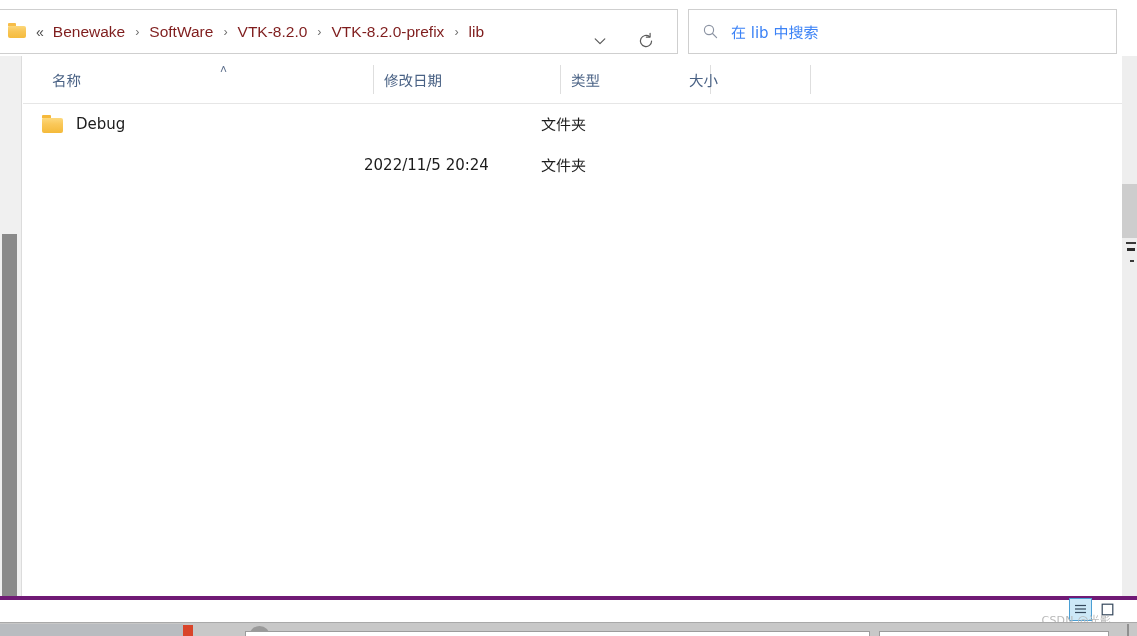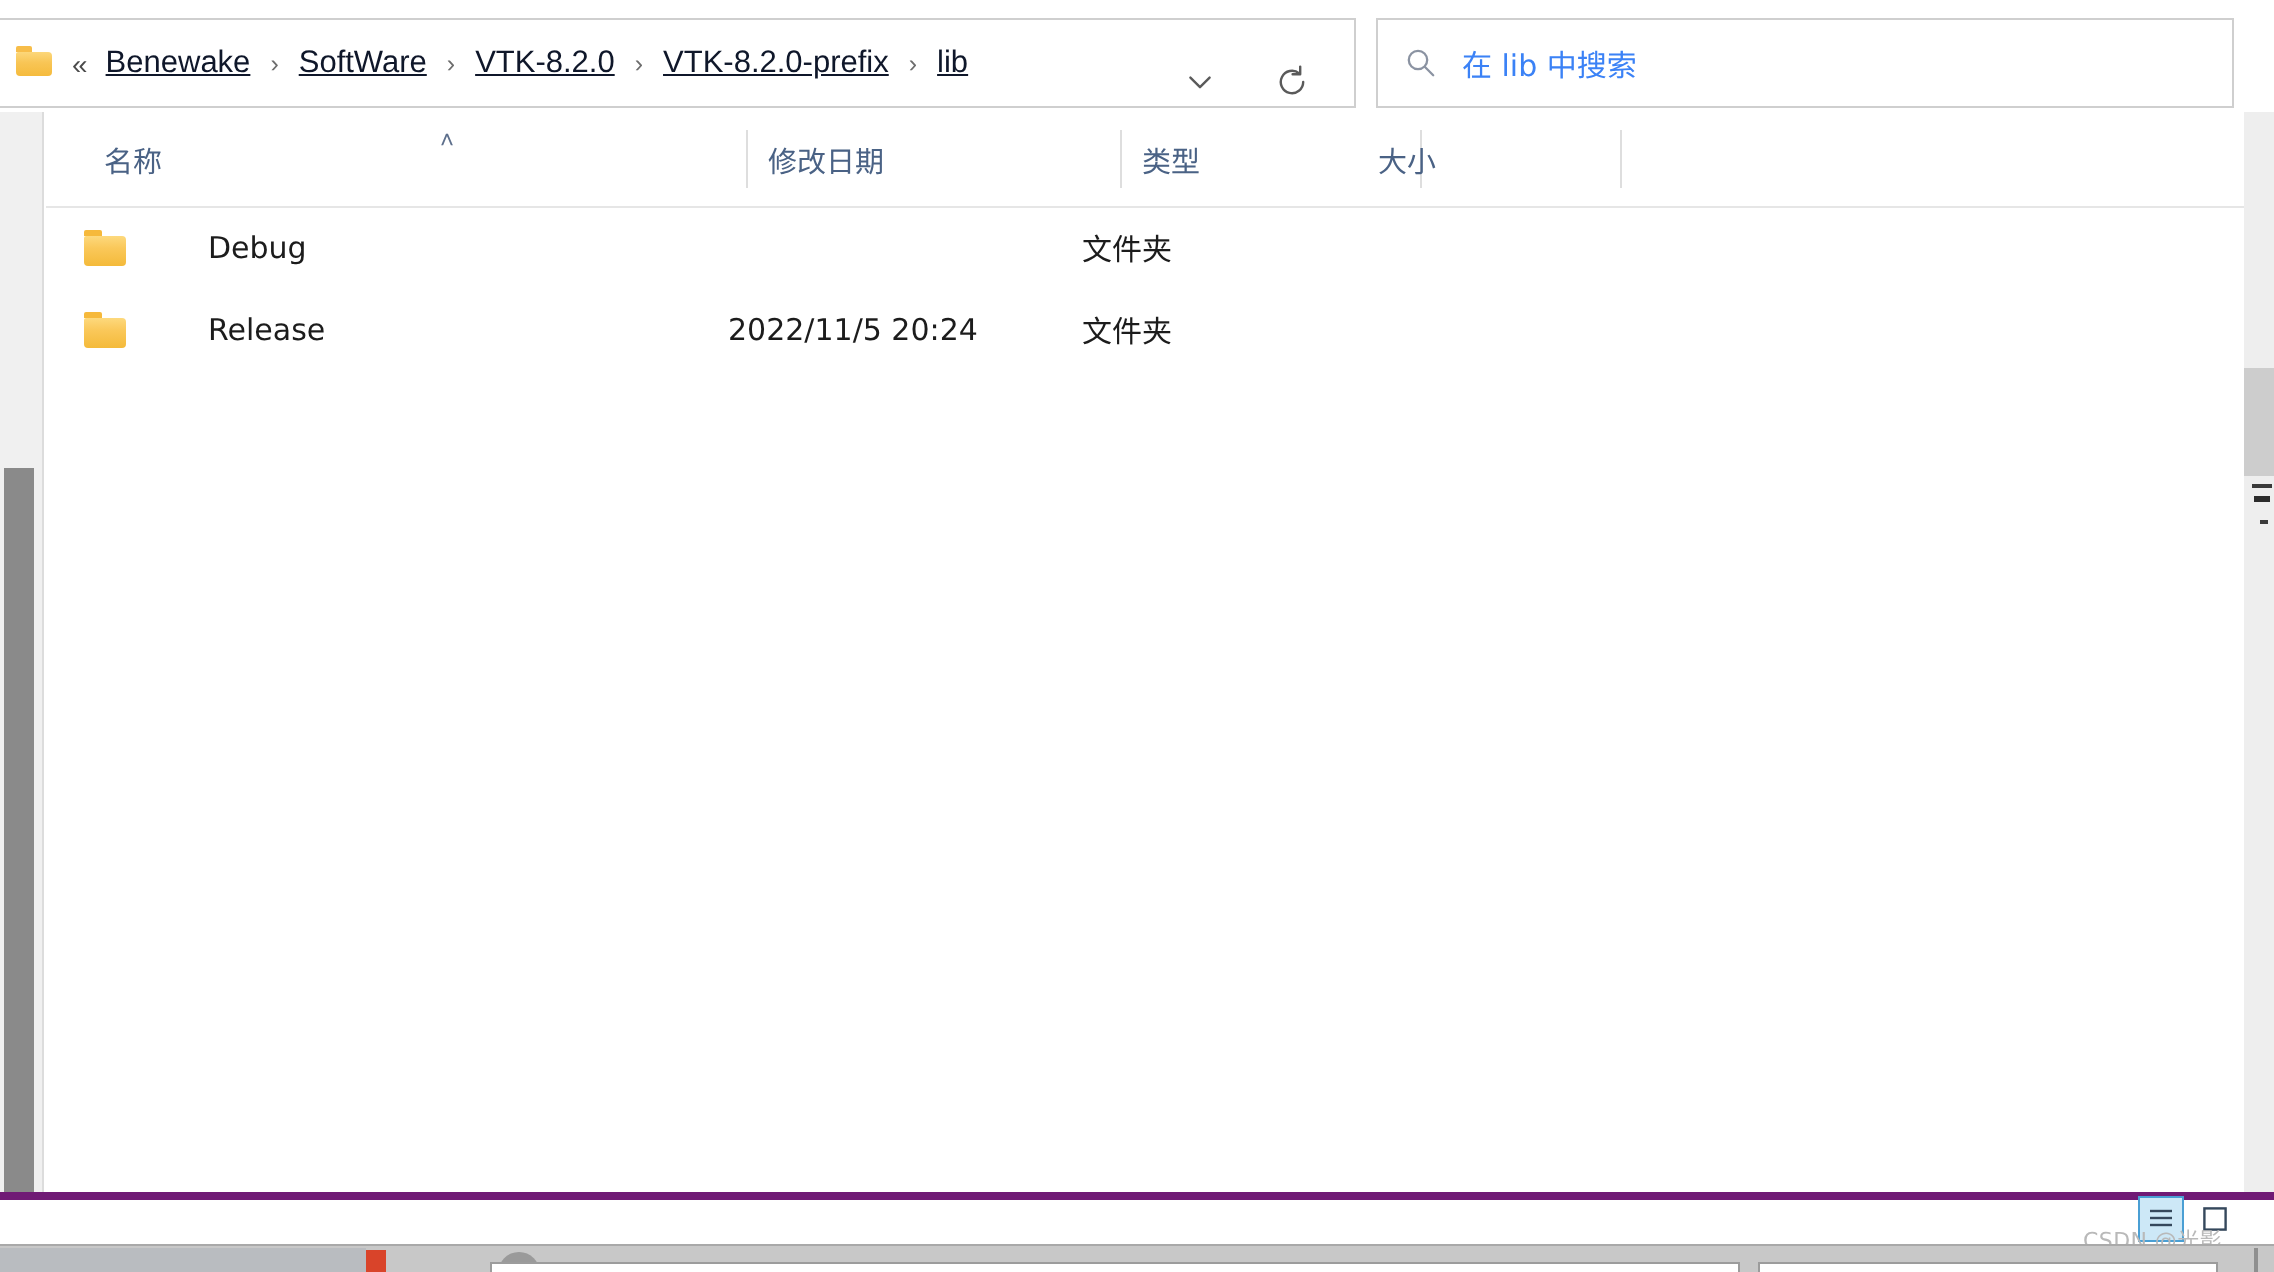--- a/index.html
+++ b/index.html
@@ -78,24 +78,23 @@
     color: #1a1a1a;
     white-space: nowrap;
   }
   .crumb-overflow {
     color: #4b4b4b;
     font-size: 14px;
     margin-right: 9px;
     letter-spacing: -1px;
   }
   .crumb {
-    color: #0f172a;
+    color: #7f1d1d;
     padding: 2px 1px;
     cursor: default;
-    text-decoration: underline;
   }
   .crumb-sep {
     color: #6d6d6d;
     font-size: 12.5px;
     margin: 0 9px;
     transform: translateY(0px);
   }
 
   .addr-dropdown {
     position: absolute;
@@ -265,21 +264,20 @@
     cursor: default;
   }
   .row .cell {
     position: absolute;
     display: flex;
     align-items: center;
     height: 41px;
     font-size: 15px;
     color: #1c1c1c;
     font-family: "DejaVu Sans", "Liberation Sans", sans-serif;
-    gap: 28px;
   }
   .cell-name { left: 19px; }
   .cell-date { left: 341px; color: #3b3b3b; }
   .cell-type { left: 518px; color: #3b3b3b; }
   .cell-size { left: 665px; color: #3b3b3b; }
 
   .folder-icon-lg {
     position: relative;
     width: 22px;
     height: 18px;
@@ -504,27 +502,20 @@
             <span class="tab"></span>
               <span class="body"></span>
           </span>
           <span>Debug</span>
         </div>
         <div class="cell cell-type">文件夹</div>
         <div class="cell cell-size"></div>
       </div>
 
       <div class="row">
-        <div class="cell cell-name">
-          <span class="folder-icon-lg">
-            <span class="tab"></span>
-              <span class="body"></span>
-          </span>
-          <span>Release</span>
-        </div>
         <div class="cell cell-date">2022/11/5 20:24</div>
         <div class="cell cell-type">文件夹</div>
         <div class="cell cell-size"></div>
       </div>
 
     </div>
   </div>
 
   <div class="statusbar">
 

